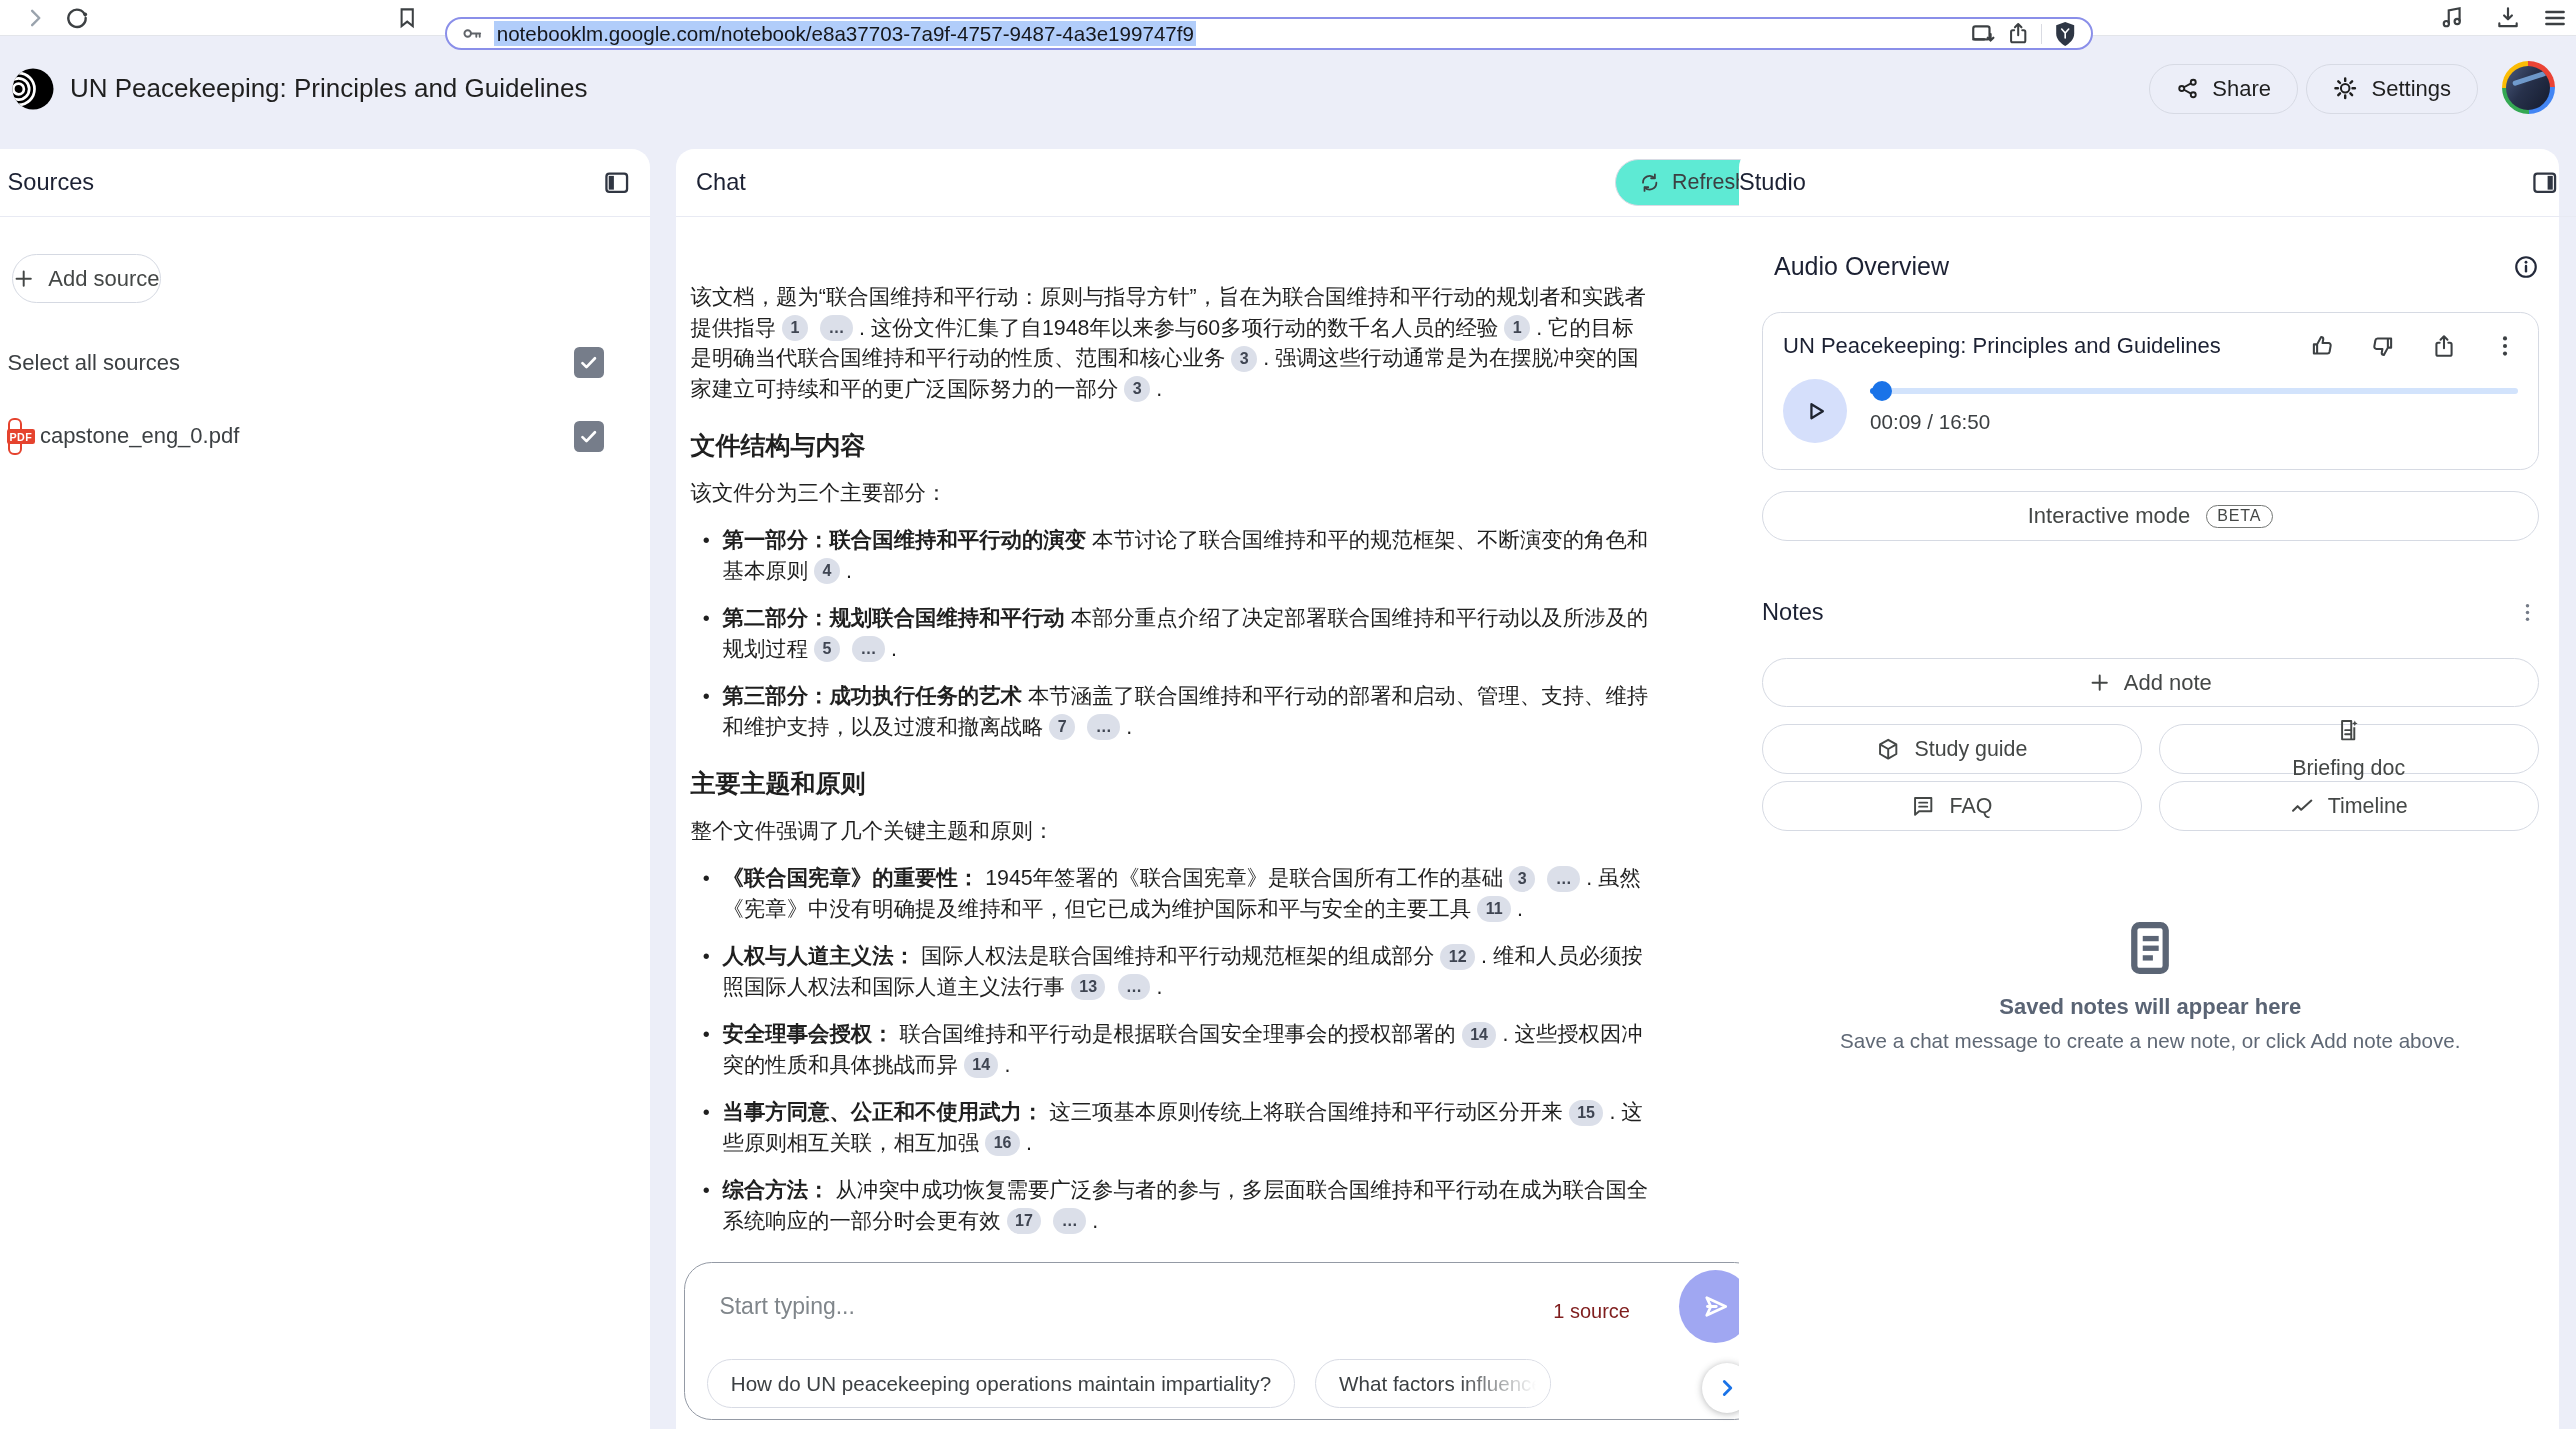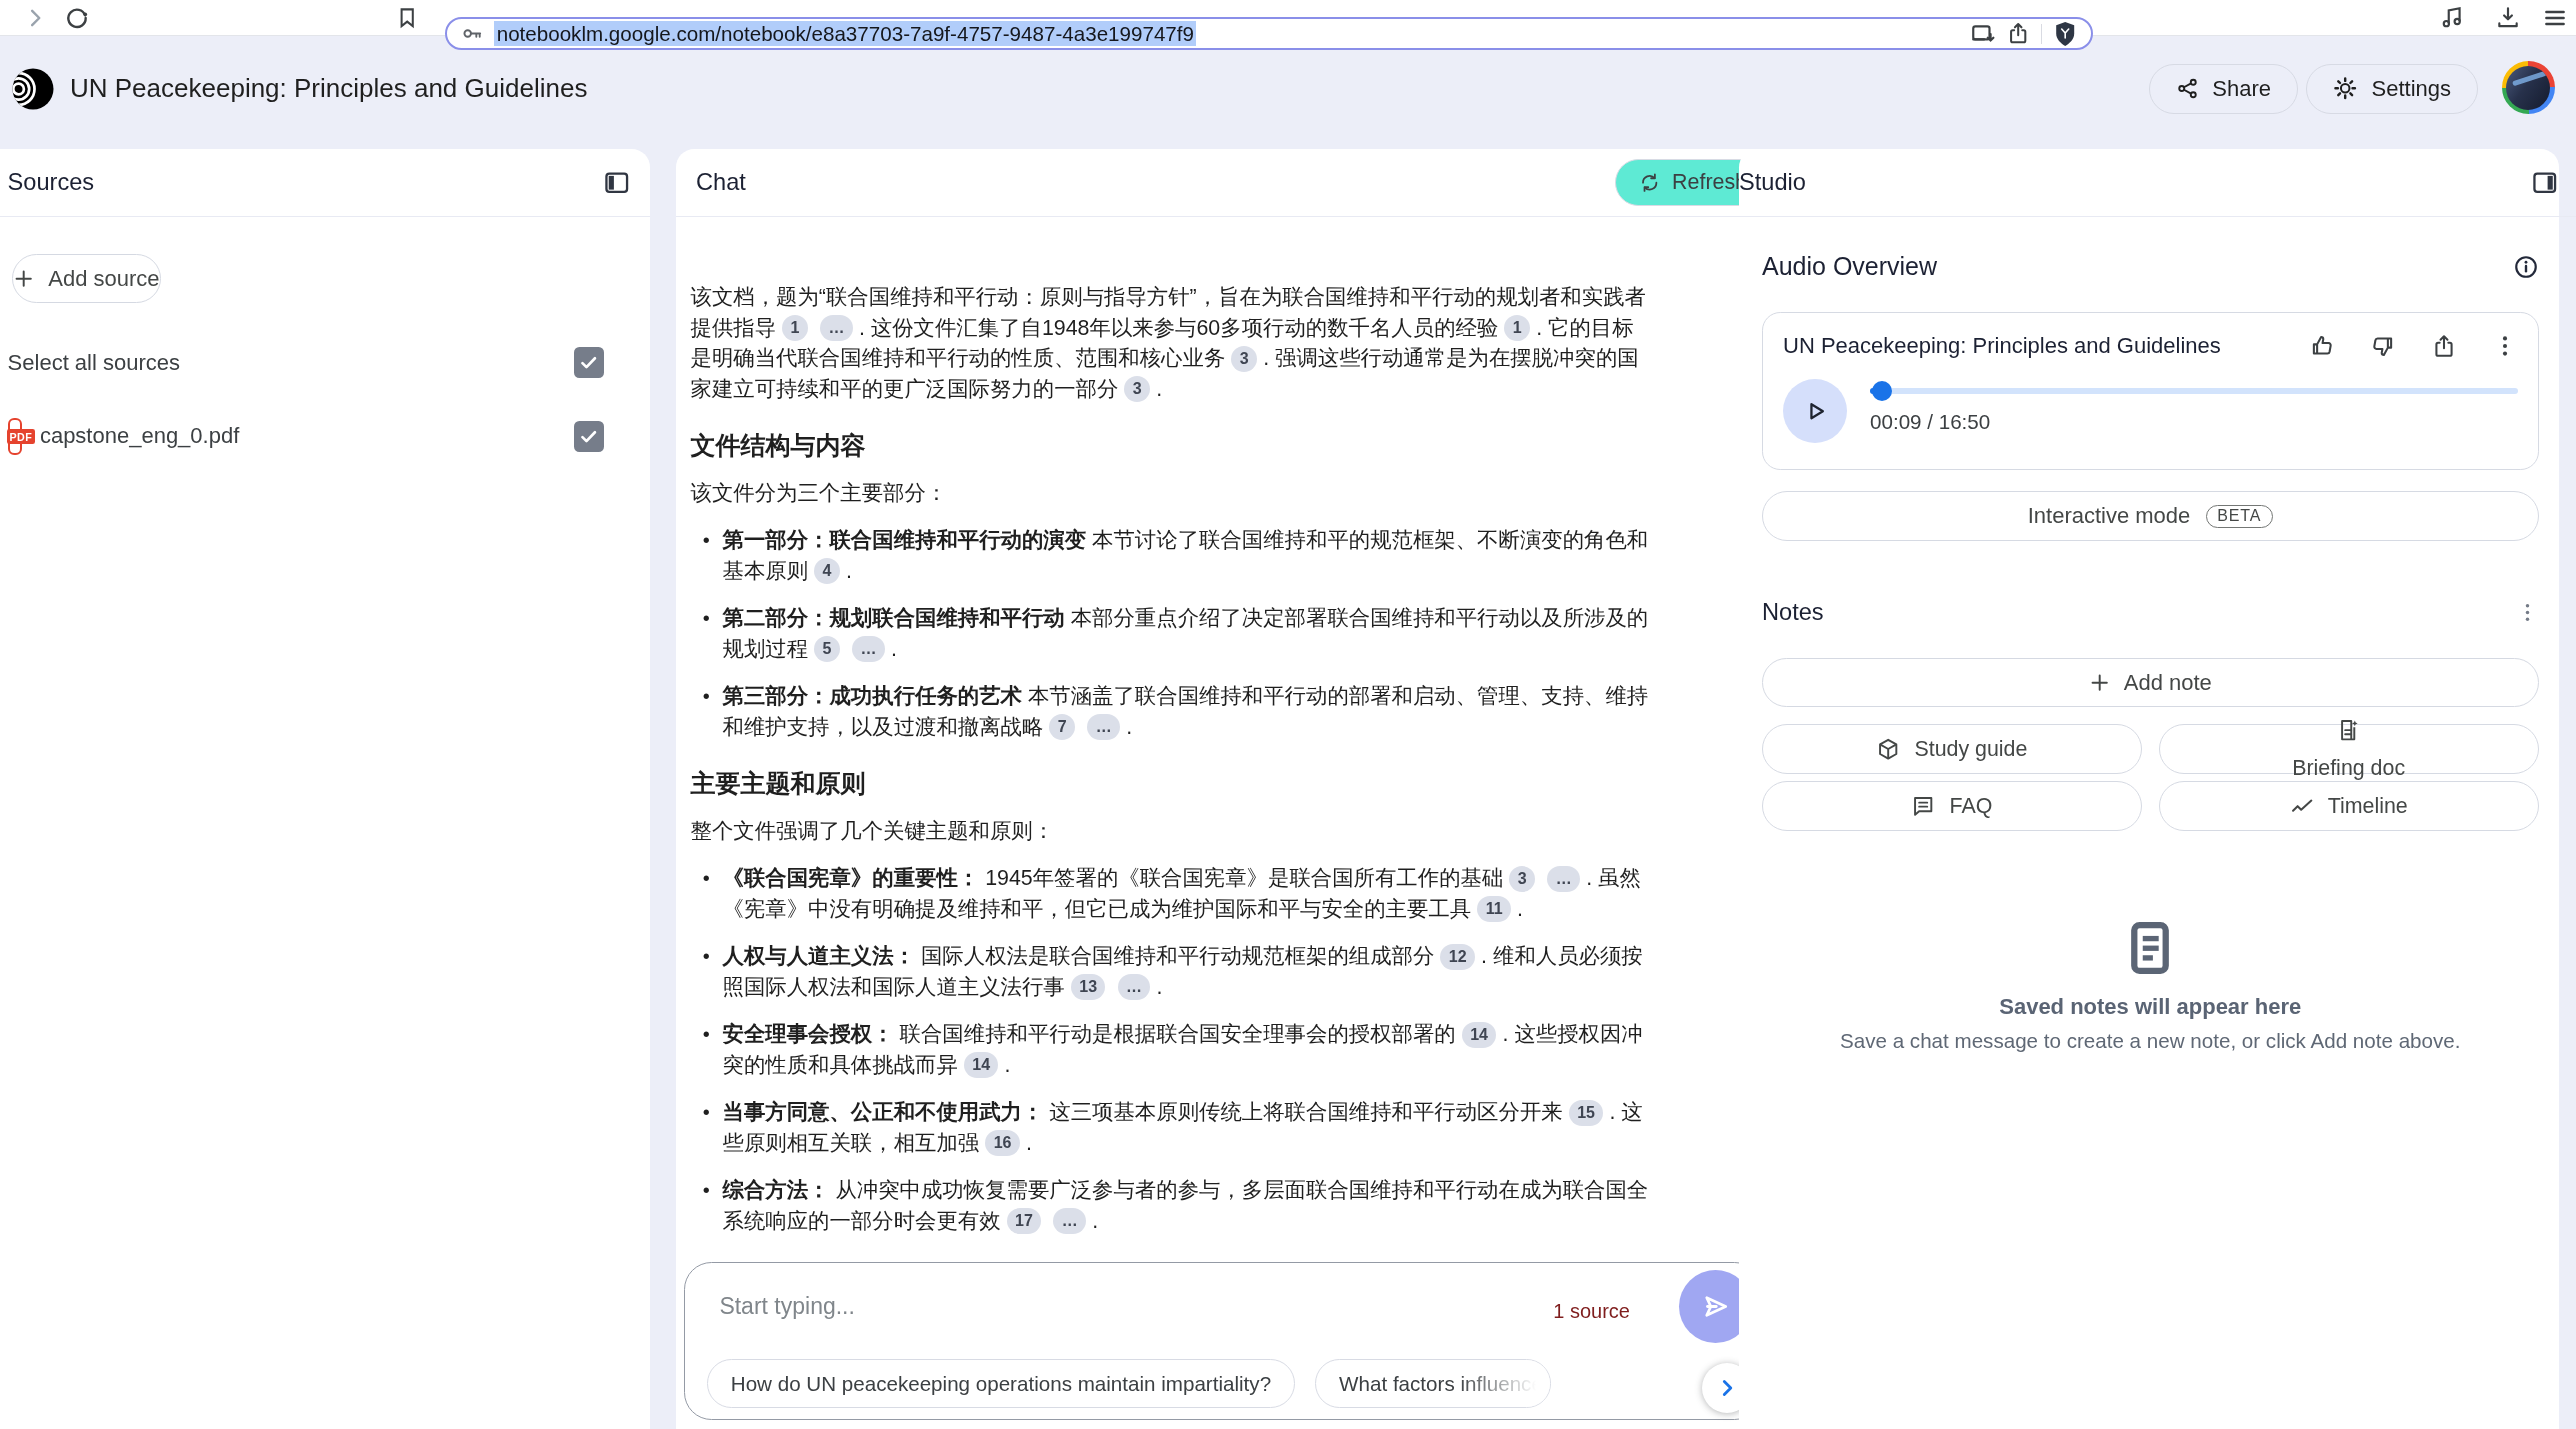--- a/index.html
+++ b/index.html
@@ -84,21 +84,21 @@
   .chip { flex:none; height:49px; border:1.1px solid #d8dbe4; border-radius:24.4px; padding:0 23px;
     font-size:20.6px; color:#3c4043; display:flex; align-items:center; white-space:nowrap; background:#fff; }
   .chip-fade { position:relative; overflow:hidden; max-width:320px; padding-right:7.6px; }
   .chip-fade::after { content:""; position:absolute; right:0; top:0; bottom:0; width:92px;
     background:linear-gradient(90deg, rgba(255,255,255,0), #fff 85%); }
   .chip-next { position:absolute; right:9.2px; bottom:6.1px; width:50px; height:50px; border-radius:50%;
     background:#fff; box-shadow:0 0.8px 7.6px rgba(60,64,67,.38); display:flex; align-items:center; justify-content:center; }
 
   
   .studio-body { position:absolute; top:69px; left:23px; right:20px; bottom:0; }
-  .sec-row { margin-top:34px; display:flex; align-items:center; }
+  .sec-row { margin-top:34px; display:flex; align-items:center;margin-left:12px; }
   .sec-title { font-size:25px; color:#1c2133; }
   .sec-row .right { margin-left:auto; color:#23293a; }
   .audio-card { margin-top:30.5px; border:1.1px solid #d6dae3; border-radius:18.3px; padding:20px 20px 26px; }
   .ac-top { display:flex; align-items:center; }
   .ac-title { font-size:22px; font-weight:500; color:#1c2133; }
   .ac-icons { margin-left:auto; display:flex; gap:35px; color:#3c4043; align-items:center; }
   .ac-player { display:flex; margin-top:20px; align-items:center; }
   .play-btn { width:64px; height:64px; border-radius:50%; background:#d5dffb; flex:none;
     display:flex; align-items:center; justify-content:center; }
   .pr-col { flex:1; margin-left:23px; }

